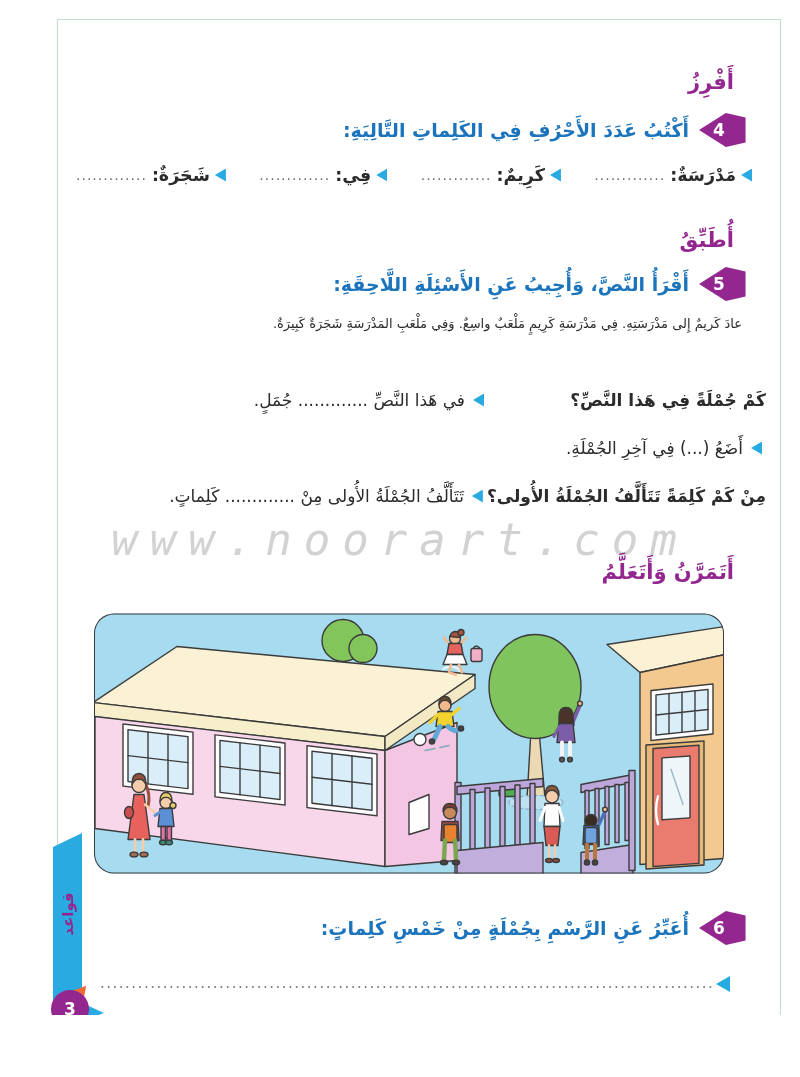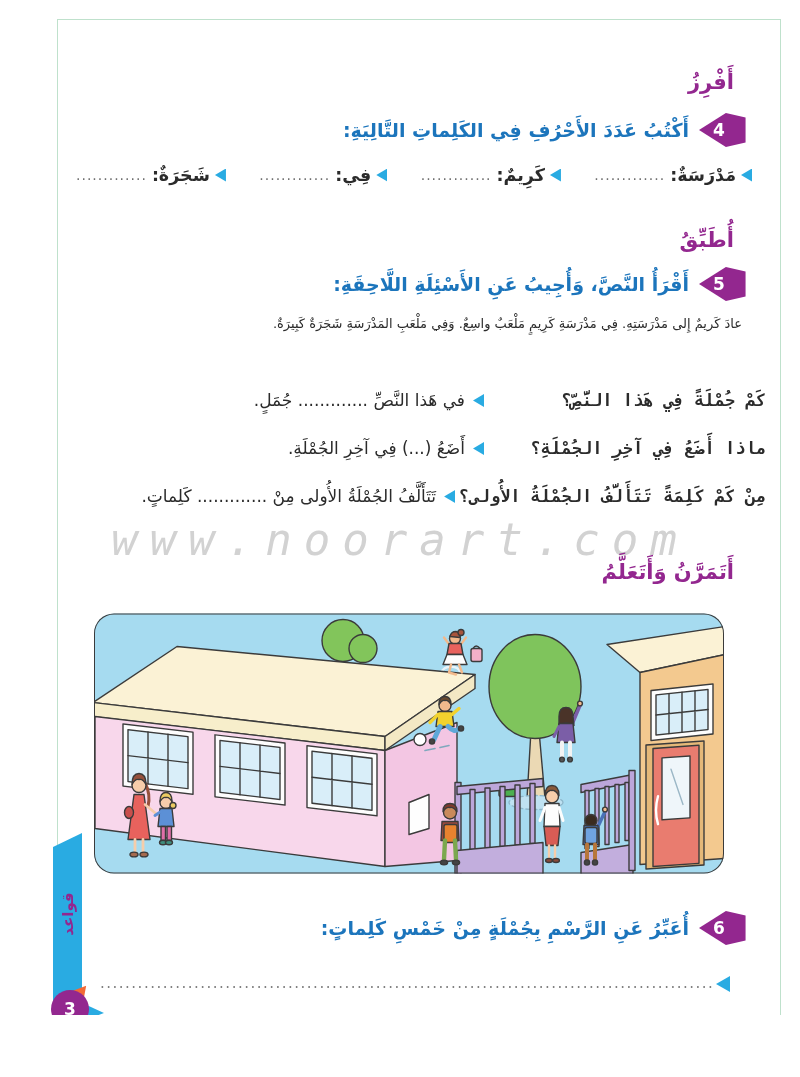--- a/index.html
+++ b/index.html
@@ -25,21 +25,21 @@
   
   .wordsrow{position:absolute;left:76px;top:165px;width:676px;display:flex;direction:rtl;
             justify-content:space-between;align-items:baseline;font-size:17.5px;font-weight:bold;}
   .worditem{display:flex;direction:rtl;align-items:center;gap:5px;white-space:nowrap;}
   .dots{color:#6f6f6f;font-weight:normal;font-size:14px;letter-spacing:1px;}
   
   .passage{position:absolute;left:66px;top:306px;width:694px;direction:rtl;text-align:right;
            font-size:13px;line-height:35px;text-indent:18px;}
   
   .qrow{position:absolute;left:66px;width:700px;display:flex;direction:rtl;align-items:baseline;font-size:17px;}
-  .q{flex:0 0 278px;font-weight:bold;white-space:nowrap;font-family:Liberation Mono, monospace;}
+  .q{flex:0 0 278px;font-weight:bold;white-space:nowrap;}
   .qrow .tri{margin:0 4px 0 8px;align-self:center;}
   .a{white-space:nowrap;}
   
   .watermark{position:absolute;left:0;top:514px;width:100%;text-align:center;
              font-family:"DejaVu Sans Mono",monospace;font-size:44px;letter-spacing:12px;
              color:#c7c7c7;opacity:.8;white-space:nowrap;pointer-events:none;font-style:italic;}
   
   .illus{position:absolute;left:93px;top:612px;width:632px;height:263px;}
   
   .ansline{position:absolute;left:100px;top:974px;width:612px;height:22px;overflow:hidden;
@@ -109,21 +109,20 @@
   </div>
 
   <div class="passage">عادَ كَريمٌ إِلى مَدْرَسَتِهِ. فِي مَدْرَسَةِ كَرِيمٍ مَلْعَبٌ واسِعٌ. وَفِي مَلْعَبِ المَدْرَسَةِ شَجَرَةٌ كَبِيرَةٌ.</div>
 
   <div class="qrow" style="top:390px">
     <div class="q">كَمْ جُمْلَةً فِي هَذا النَّصِّ؟</div>
     <span class="tri"></span>
     <div class="a">في هَذا النَّصِّ ............. جُمَلٍ.</div>
   </div>
   <div class="qrow" style="top:438px">
-    <div class="q">ماذا أَضَعُ فِي آخِرِ الجُمْلَةِ؟</div>
     <span class="tri"></span>
     <div class="a">أَضَعُ (...) فِي آخِرِ الجُمْلَةِ.</div>
   </div>
   <div class="qrow" style="top:486px">
     <div class="q">مِنْ كَمْ كَلِمَةً تَتَأَلَّفُ الجُمْلَةُ الأُولى؟</div>
     <span class="tri"></span>
     <div class="a">تَتَأَلَّفُ الجُمْلَةُ الأُولى مِنْ ............. كَلِماتٍ.</div>
   </div>
 
   <div class="watermark">www.noorart.com</div>

